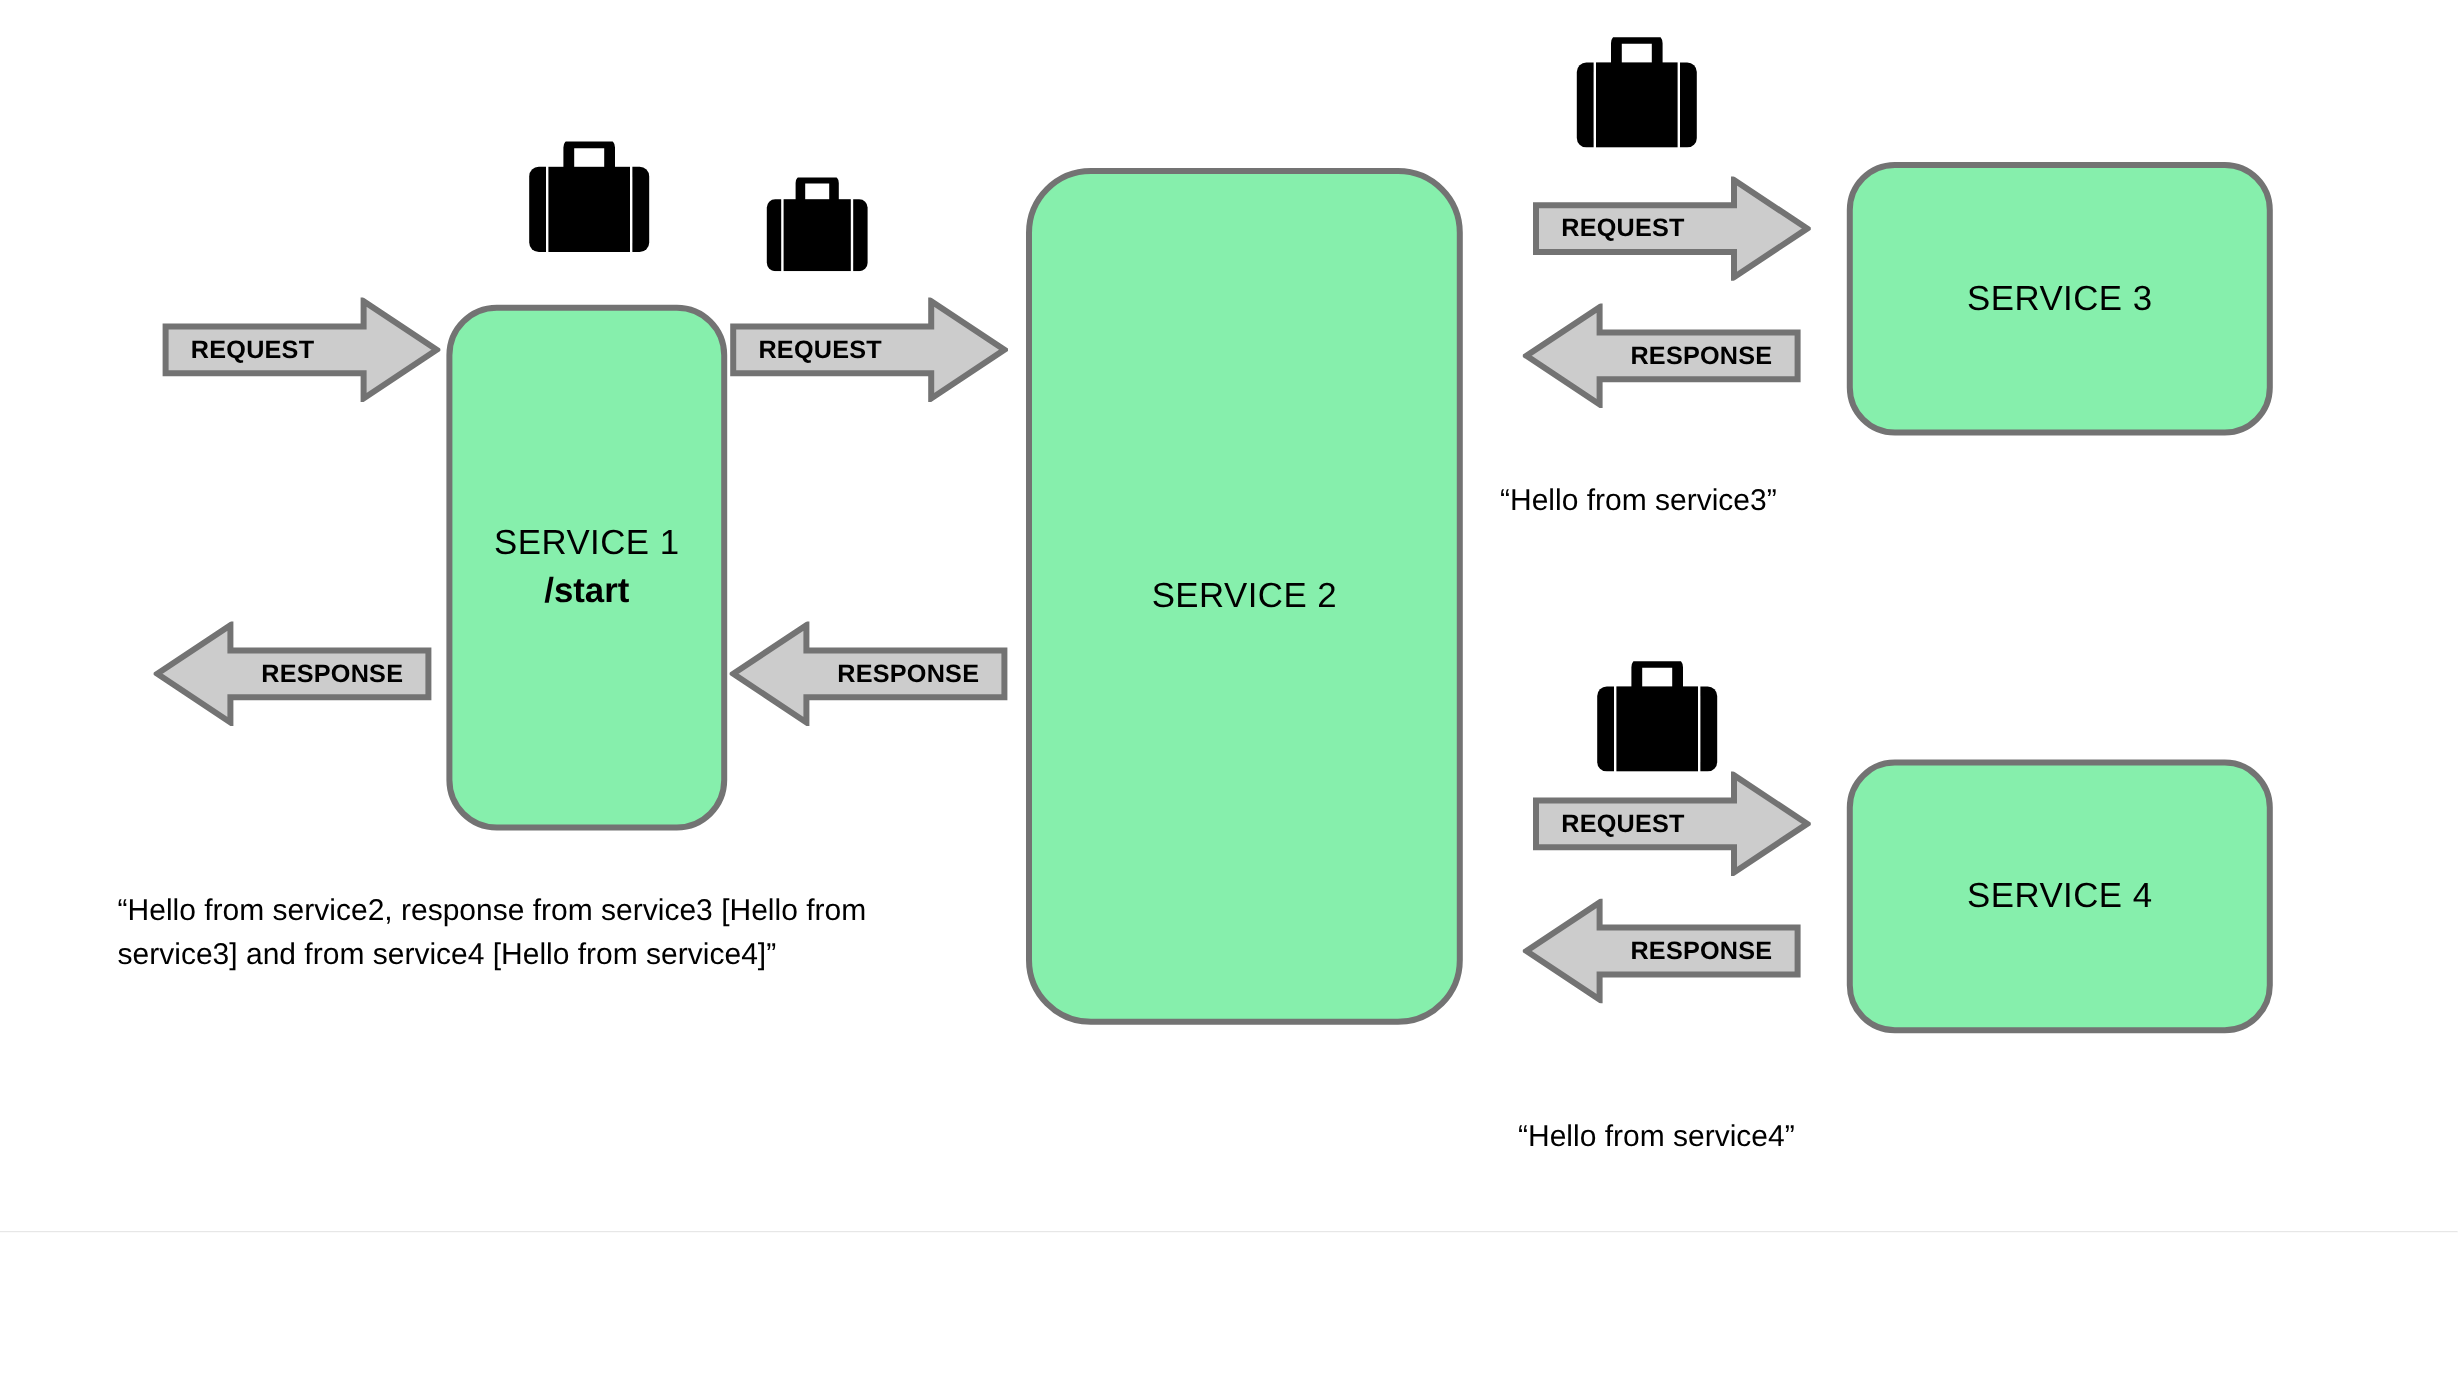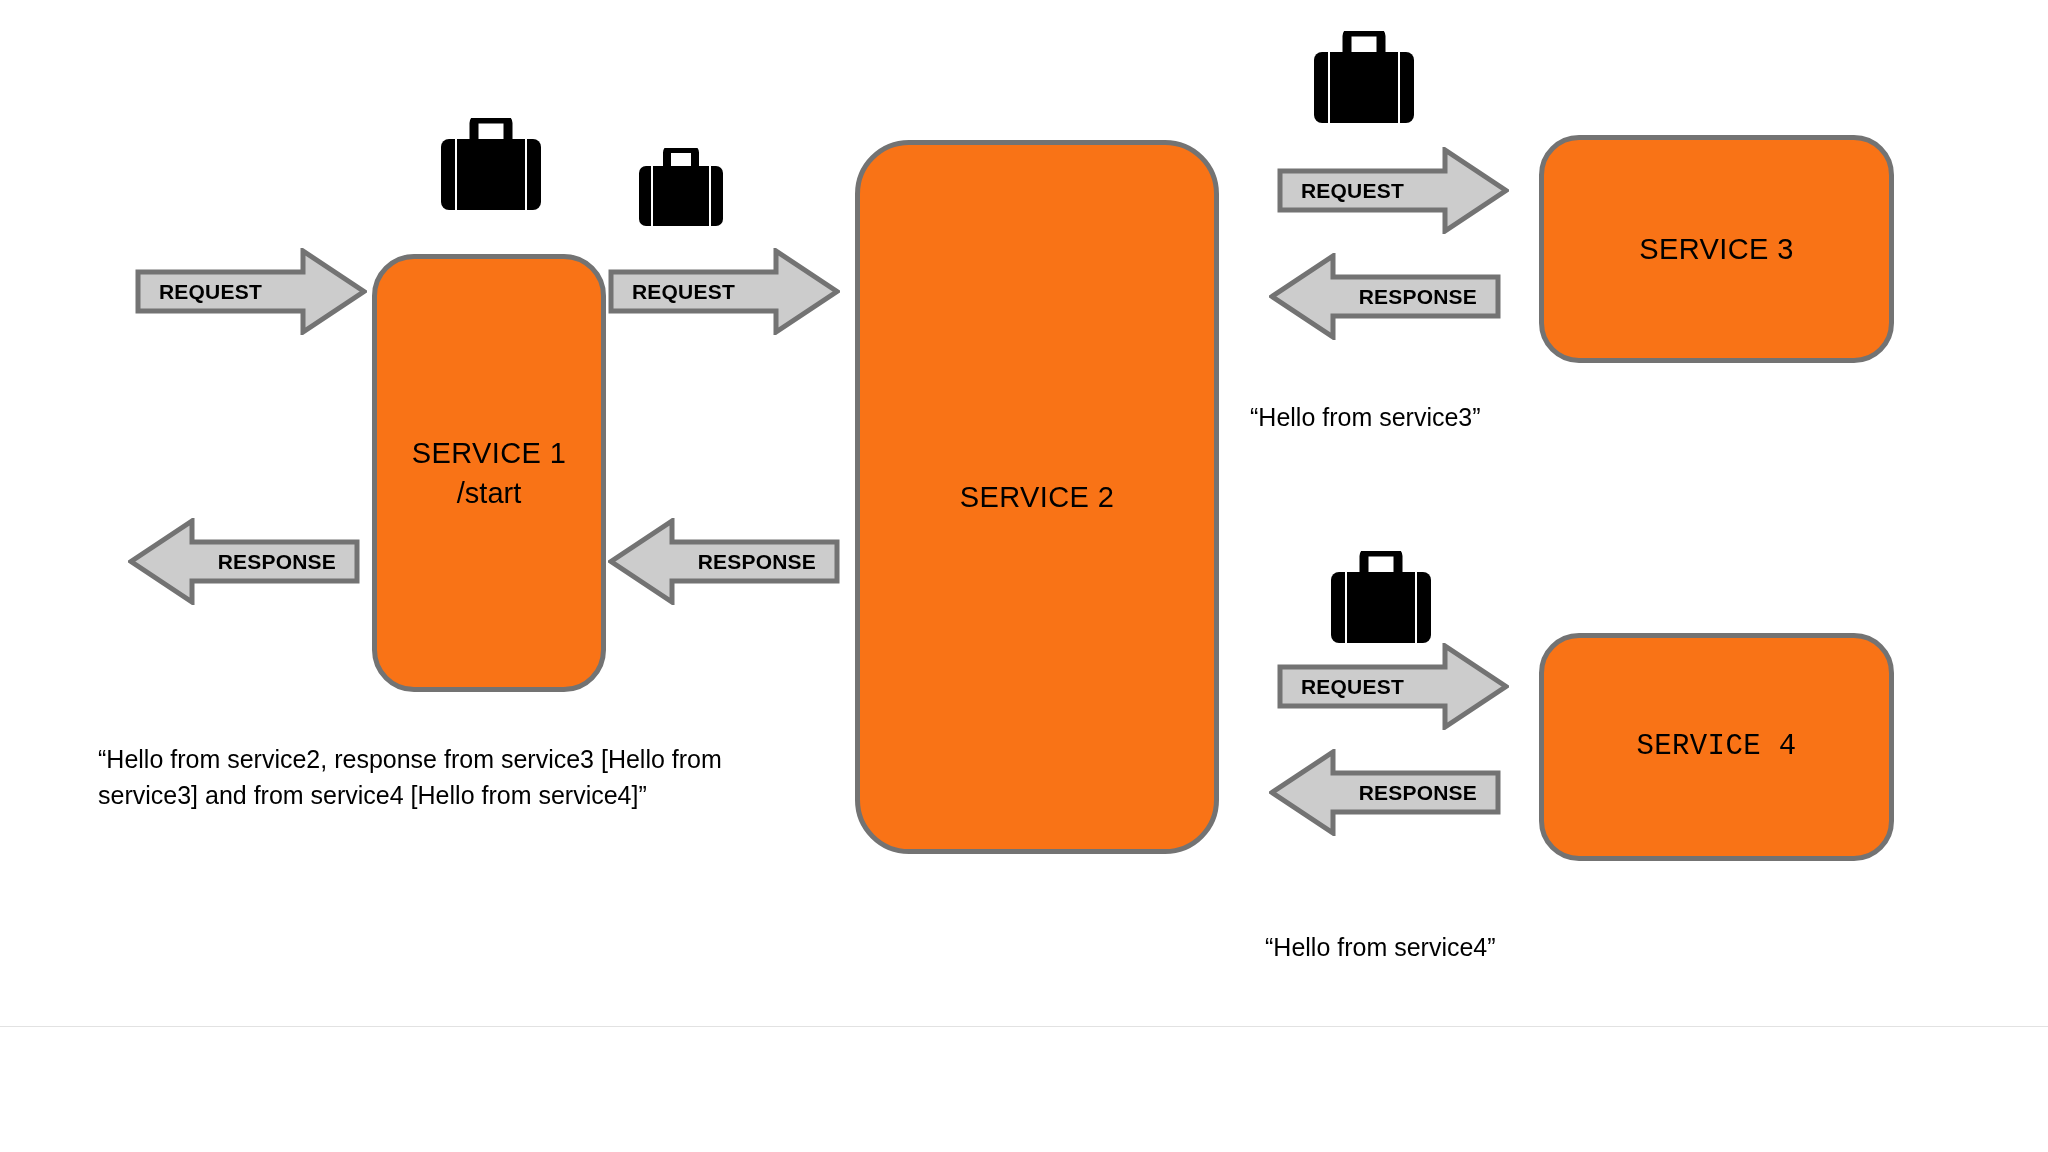--- a/index.html
+++ b/index.html
@@ -20,46 +20,46 @@
     position: absolute;
     left: 0; top: 0;
     width: 2048px;
     height: 1152px;
     background: #ffffff;
   }
 
   
   .service-box {
     position: absolute;
-    background: #f97316;
+    background: #86efac;
     border: 5px solid #737373;
     box-sizing: border-box;
     display: flex;
     flex-direction: column;
     align-items: center;
     justify-content: center;
     text-align: center;
     line-height: 1.25;
   }
   .service-box .svc-title {
     font-size: 29px;
     color: #000;
     letter-spacing: 0.4px;
   }
   .service-box .svc-sub {
     font-size: 29px;
-    font-weight: normal;
+    font-weight: bold;
     color: #000;
     margin-top: 4px;
   }
 
   #svc1 { left: 372px; top: 254px; width: 234px; height: 438px; border-radius: 42px; }
   #svc2 { left: 855px; top: 140px; width: 364px; height: 714px; border-radius: 54px; }
   #svc3 { left: 1539px; top: 135px; width: 355px; height: 228px; border-radius: 40px; }
-  #svc4 { left: 1539px; top: 633px; width: 355px; height: 228px; border-radius: 40px; font-family: Liberation Mono, monospace; }
+  #svc4 { left: 1539px; top: 633px; width: 355px; height: 228px; border-radius: 40px; }
 
   
   .arrow {
     position: absolute;
   }
   .arrow svg { display: block; }
   .arrow .arrow-label {
     position: absolute;
     top: 0;
     height: 100%;

